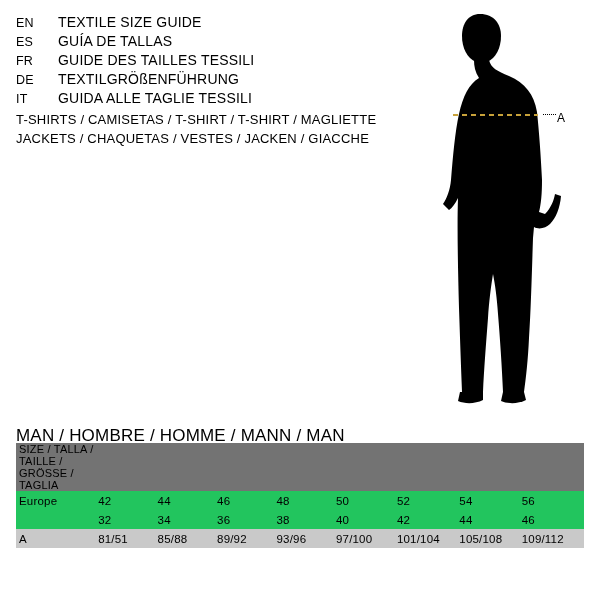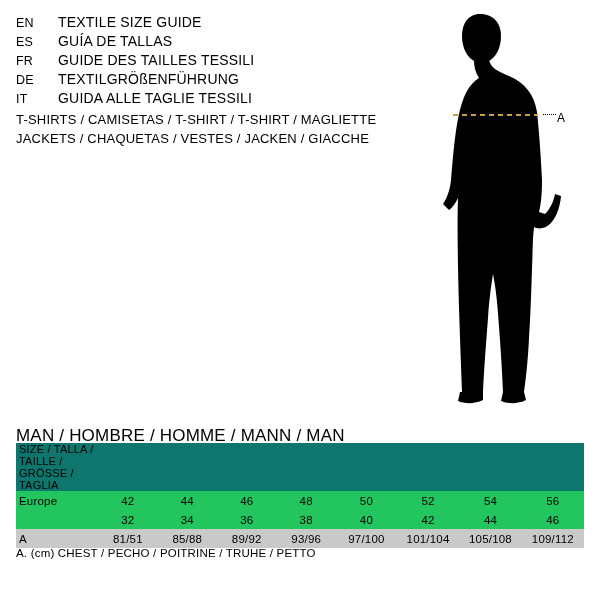--- a/index.html
+++ b/index.html
@@ -101,37 +101,37 @@
     border-collapse: collapse;
     font-size: 11.5px;
   }
   table.size-table td {
     padding: 0;
     height: 19px;
     vertical-align: middle;
     letter-spacing: 0.2px;
   }
   .row-header td {
-    background: #0f766e;
+    background: #737373;
     font-size: 11px;
     letter-spacing: 0.3px;
   }
   .row-a td {
     background: #c9c9c9;
   }
   .row-light td {
     background: #22c55e;
   }
   .col-label {
     width: 88px;
     padding-left: 3px !important;
   }
   .cell {
     width: 68px;
-    text-align: center;
+    text-align: left;
   }
   .footnote {
     position: absolute;
     left: 16px;
     top: 547px;
     font-size: 11.5px;
     letter-spacing: 0.2px;
   }
 </style>
 </head>
@@ -241,15 +241,14 @@
         <td class="cell">89/92</td>
         <td class="cell">93/96</td>
         <td class="cell">97/100</td>
         <td class="cell">101/104</td>
         <td class="cell">105/108</td>
         <td class="cell">109/112</td>
       </tr>
     </tbody>
   </table>
 
-  <div class="footnote">A. (cm) CHEST / PECHO / POITRINE / TRUHE / PETTO</div>
 
 </div>
 
 </body></html>

